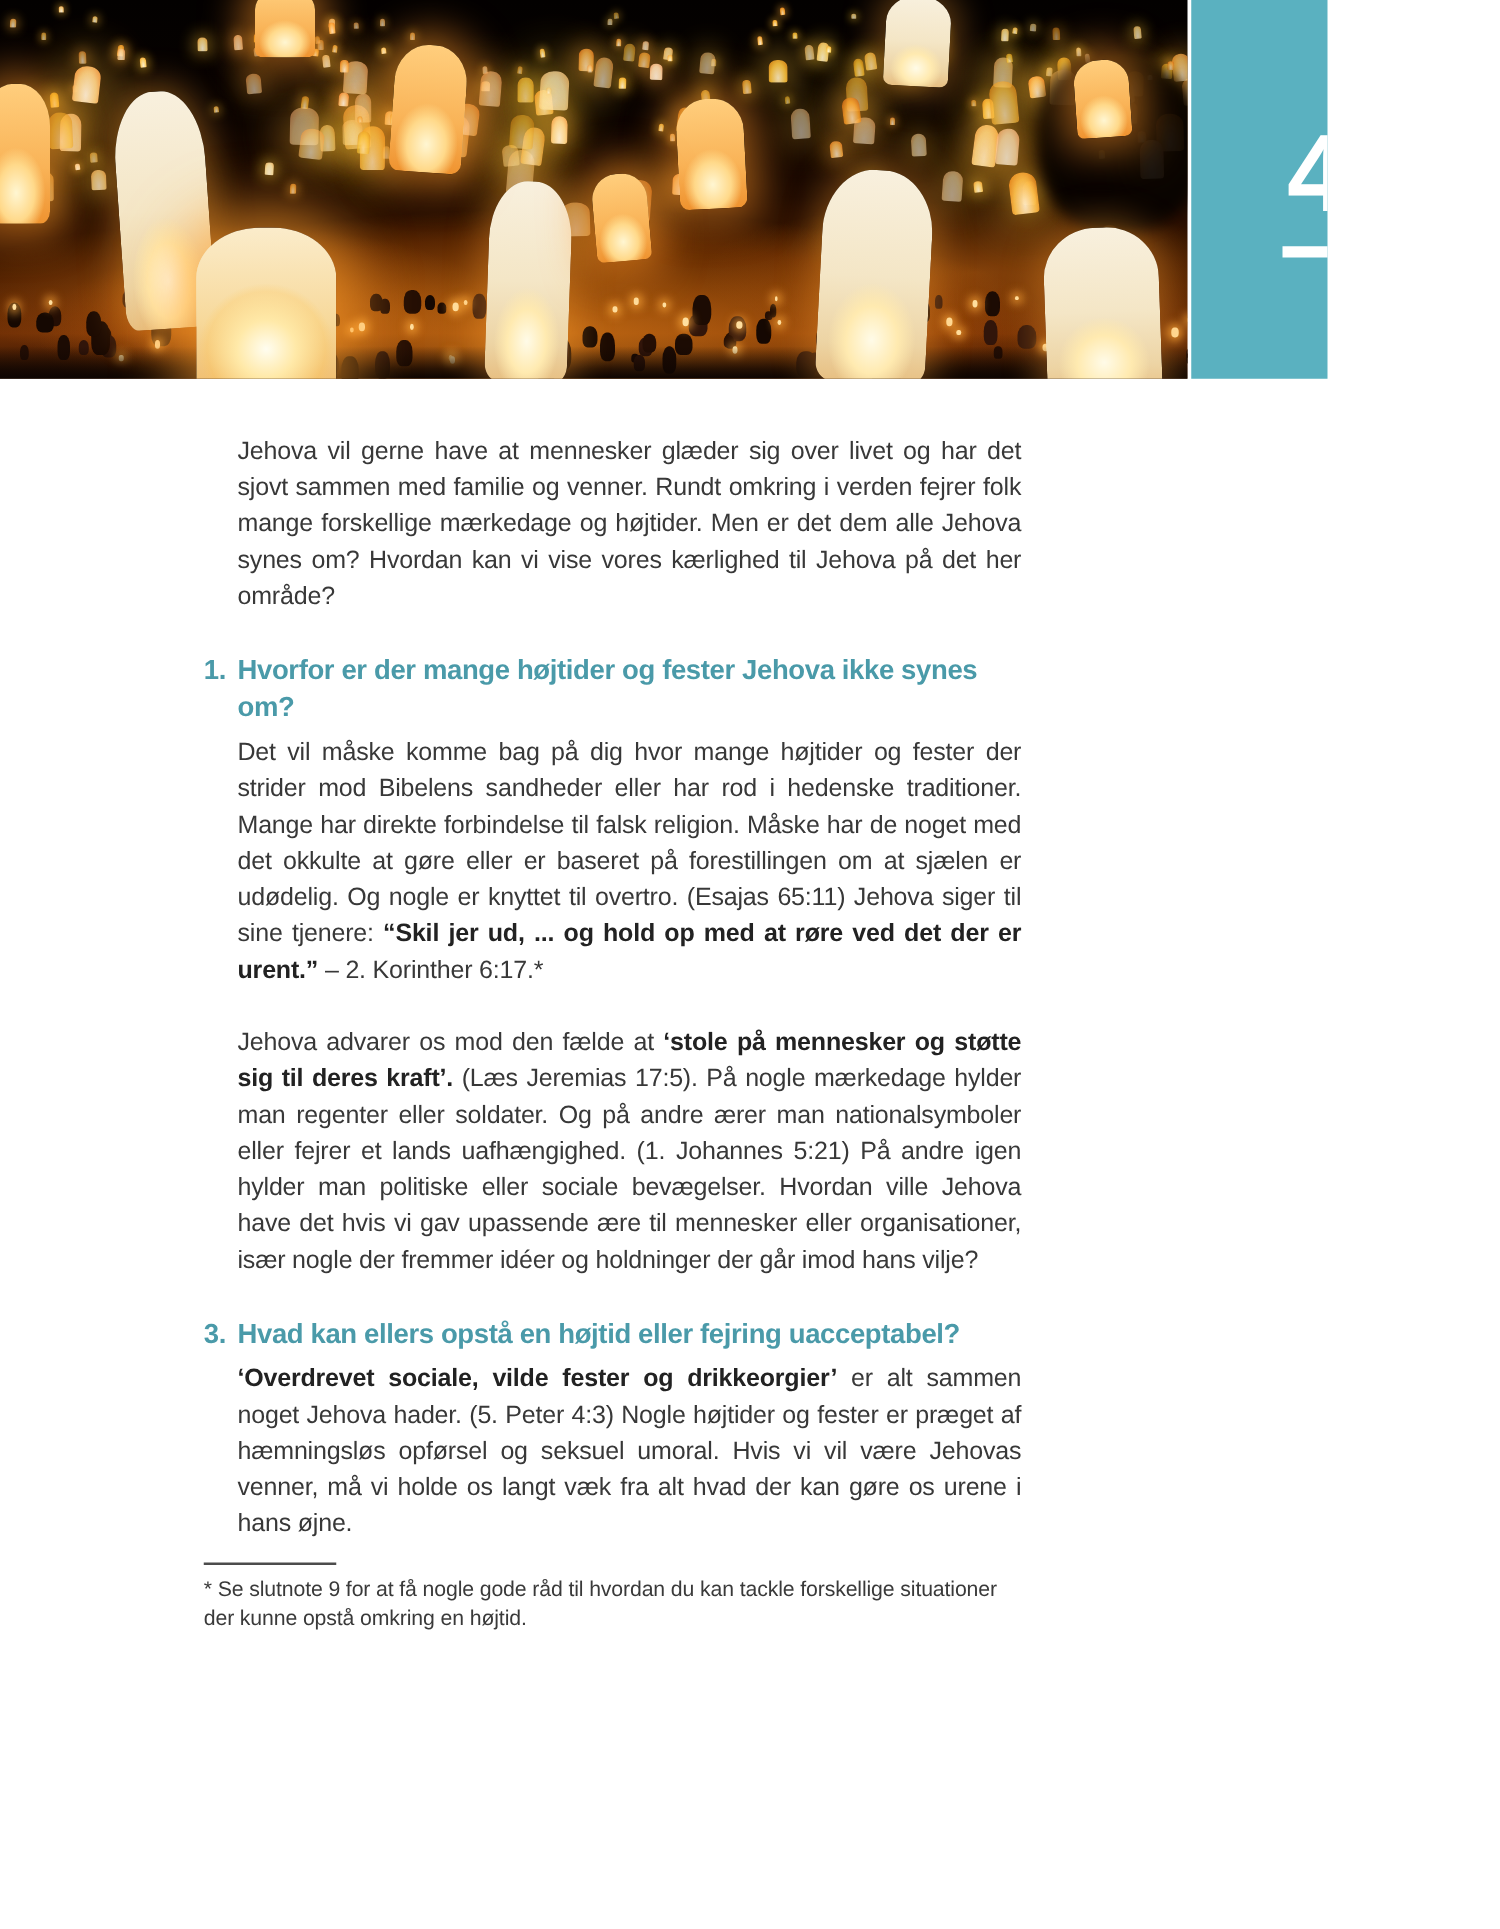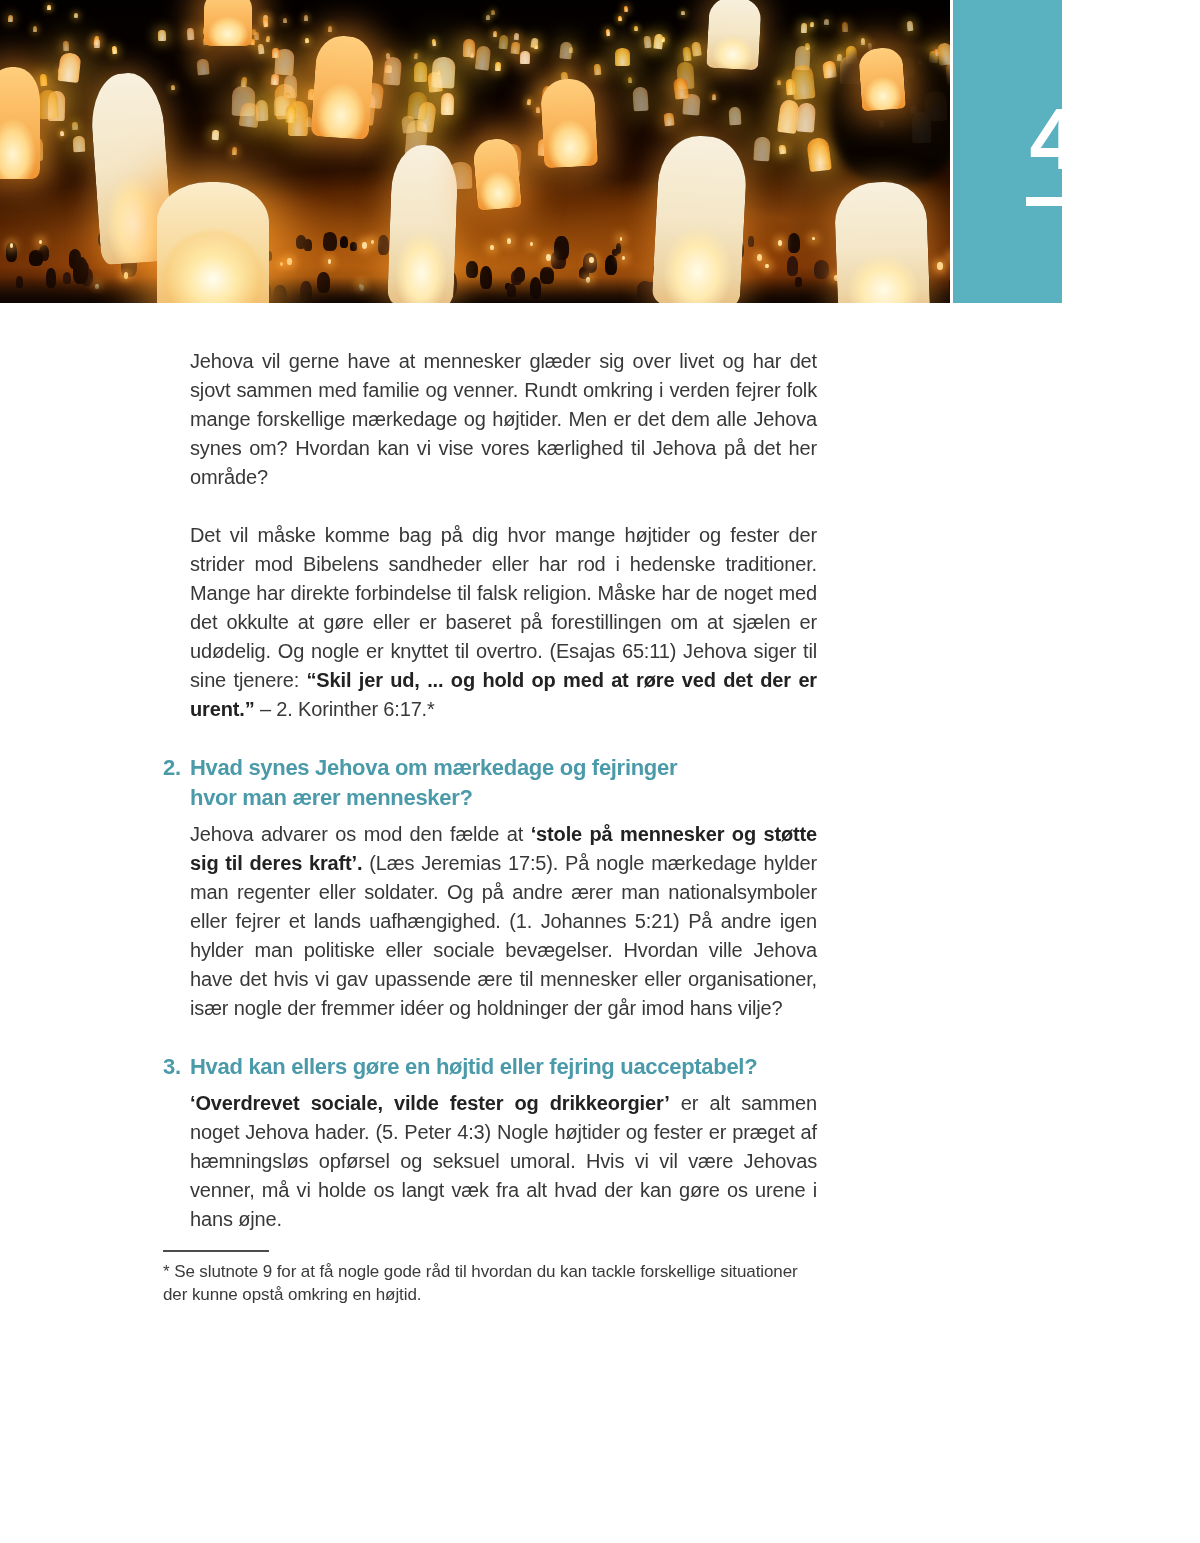--- a/index.html
+++ b/index.html
@@ -379,31 +379,30 @@
       <div class="badge-rule"></div>
     </div>
   </div>
 
 
   <main class="content">
 
     <p class="intro bodytext">Jehova vil gerne have at mennesker glæder sig over livet og har det sjovt sammen med familie og venner. Rundt omkring i verden fejrer folk mange forskellige mærkedage og højtider. Men er det dem alle Jehova synes om? Hvordan kan vi vise vores kærlighed til Jehova på det her område?</p>
 
     <section class="sec">
+      <h2 class="q"><span class="q-num">1.</span><span class="q-text">Hvorfor er der mange højtider og fester Jehova ikke synes om?</span></h2>
       <p class="para bodytext"><span>Det vil måske komme bag på dig hvor mange højtider og fester der strider mod Bibelens sandheder eller har rod i hedenske traditioner. Mange har direkte forbindelse til falsk religion. Måske har de noget med det okkulte at gøre eller er baseret på forestillingen om at sjælen er udødelig. Og nogle er knyttet til overtro. (Esajas 65:11) Jehova siger til sine tjenere: </span><span class="b">“Skil jer ud, ... og hold op med at røre ved det der er urent.”</span><span> – 2. Korinther 6:17.*</span></p>
     </section>
 
     <section class="sec">
-      <h2 class="q"><span class="q-num">2.</span><span class="q-text">Hvad synes Jehova om mærkedage og fejringer
-hvor man ærer mennesker?</span></h2>
       <p class="para bodytext"><span>Jehova advarer os mod den fælde at </span><span class="b">‘stole på mennesker og støtte sig til deres kraft’.</span><span> (Læs Jeremias 17:5). På nogle mærkedage hylder man regenter eller soldater. Og på andre ærer man nationalsymboler eller fejrer et lands uafhængighed. (1. Johannes 5:21) På andre igen hylder man politiske eller sociale bevægelser. Hvordan ville Jehova have det hvis vi gav upassende ære til mennesker eller organisationer, især nogle der fremmer idéer og holdninger der går imod hans vilje?</span></p>
     </section>
 
     <section class="sec">
-      <h2 class="q"><span class="q-num">3.</span><span class="q-text">Hvad kan ellers gøre en højtid eller fejring uacceptabel?</span></h2>
+      <h2 class="q"><span class="q-num">3.</span><span class="q-text">Hvad kan ellers opstå en højtid eller fejring uacceptabel?</span></h2>
       <p class="para bodytext"><span class="b">‘Overdrevet sociale, vilde fester og drikkeorgier’</span><span> er alt sammen noget Jehova hader. (5. Peter 4:3) Nogle højtider og fester er præget af hæmningsløs opførsel og seksuel umoral. Hvis vi vil være Jehovas venner, må vi holde os langt væk fra alt hvad der kan gøre os urene i hans øjne.</span></p>
     </section>
 
     <div class="fn-rule"></div>
     <p class="footnote">* Se slutnote 9 for at få nogle gode råd til hvordan du kan tackle forskellige situationer der kunne opstå omkring en højtid.</p>
   </main>
 
 </div>
 
 </body></html>

